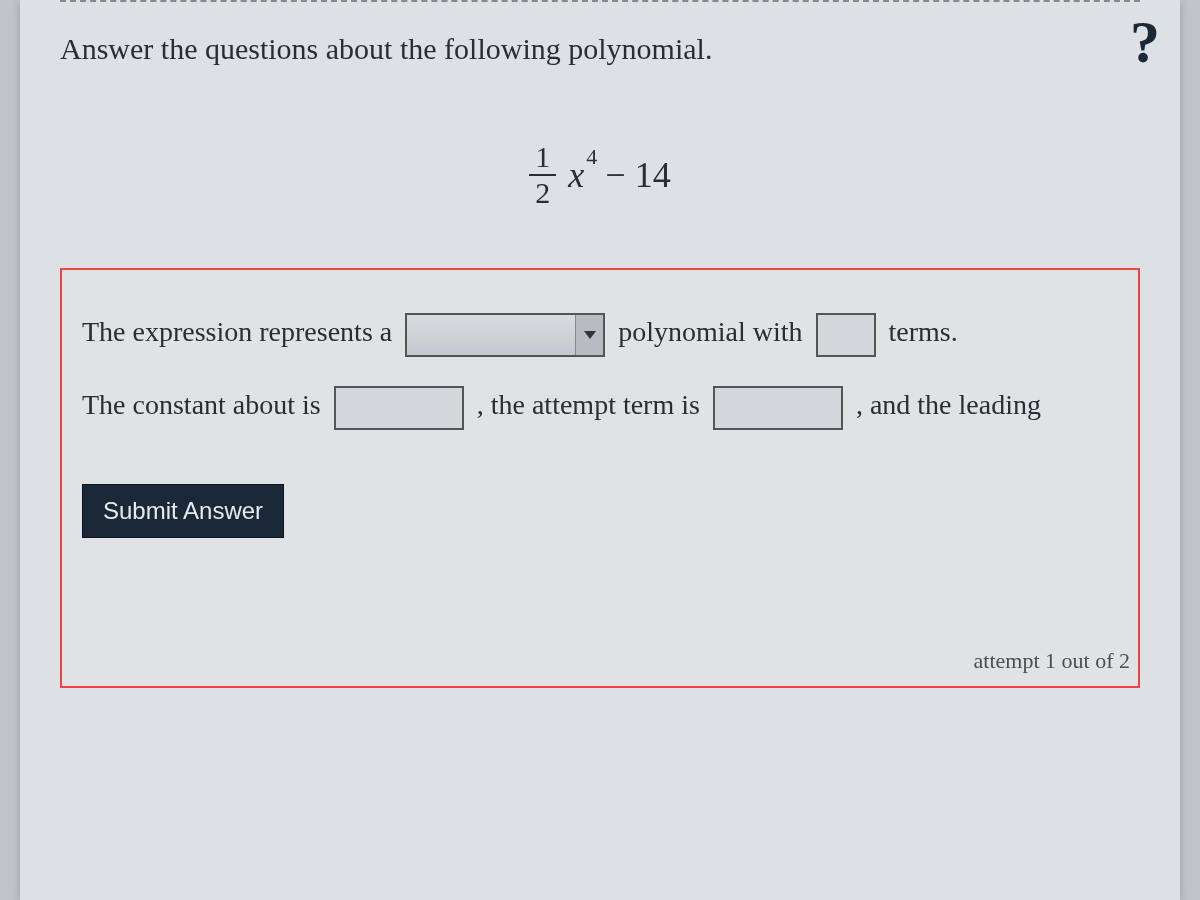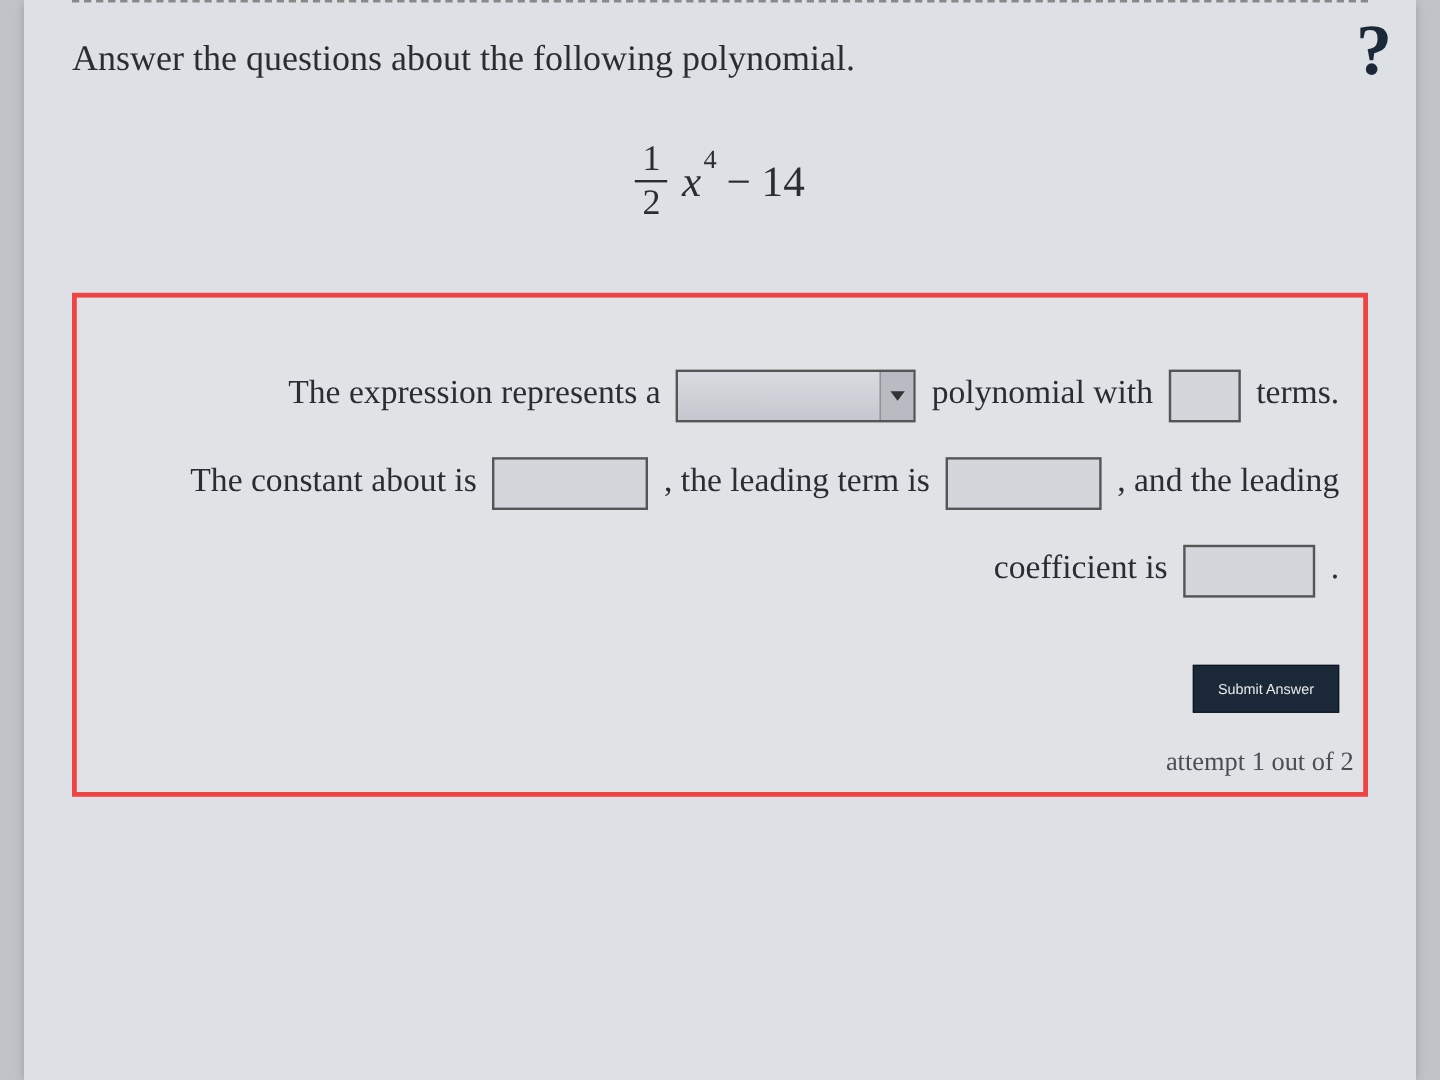--- a/index.html
+++ b/index.html
@@ -30,21 +30,21 @@
       padding: 20px 0 30px 0;
     }
     .divider {
       border: none;
       border-top: 2px dashed #888;
       margin-bottom: 30px;
     }
     .prompt {
       font-size: 30px;
       color: #2a2d33;
-      margin-bottom: 52px;
+      margin-bottom: 76px;
     }
     .polynomial {
       text-align: center;
       font-size: 36px;
       margin: 30px 0 60px 0;
       display: flex;
       justify-content: center;
       align-items: center;
       gap: 8px;
     }
@@ -69,26 +69,25 @@
       font-size: 36px;
     }
     .poly-exp {
       font-size: 22px;
       vertical-align: super;
       position: relative;
       top: -10px;
       margin-left: 2px;
     }
     .answer-box {
-      border: 4px solid #ef4444;
+      border: 2px solid #ef4444;
       background: #e0e2e6;
-      padding: 46px 20px 20px 20px;
+      padding: 28px 20px 20px 20px;
       min-height: 420px;
       position: relative;
-      text-align: right;
     }
     .answer-line {
       font-size: 28px;
       line-height: 2.4;
       color: #2a2d33;
       margin-bottom: 6px;
     }
     .inline-input {
       display: inline-block;
       border: 2px solid #555;
@@ -136,21 +135,21 @@
       justify-content: center;
       position: absolute;
       right: 0;
       top: 0;
     }
     .submit-btn {
       display: inline-block;
       background: #1a2838;
       color: #e8eaec;
       font-family: 'Segoe UI', Arial, sans-serif;
-      font-size: 12px;
+      font-size: 24px;
       padding: 12px 20px;
       border: 1px solid #0a1520;
       margin-top: 40px;
       cursor: pointer;
     }
     .attempt-text {
       position: absolute;
       right: 8px;
       bottom: 12px;
       font-size: 22px;
@@ -201,30 +200,25 @@
         </span>
       </span>
       <span> polynomial with </span>
       <span class="inline-input small"></span>
       <span> terms.</span>
     </div>
 
     <div class="answer-line">
       <span>The constant about is </span>
       <span class="inline-input wide"></span>
-      <span>, the leading term is </span>
+      <span>, the attempt term is </span>
       <span class="inline-input wide"></span>
       <span>, and the leading</span>
     </div>
 
-    <div class="answer-line">
-      <span>coefficient is </span>
-      <span class="inline-input med"></span>
-      <span>.</span>
-    </div>
 
     <div class="submit-btn">Submit Answer</div>
 
     <div class="attempt-text">attempt 1 out of 2</div>
 
   </div>
 
 </div>
 
 </body></html>

